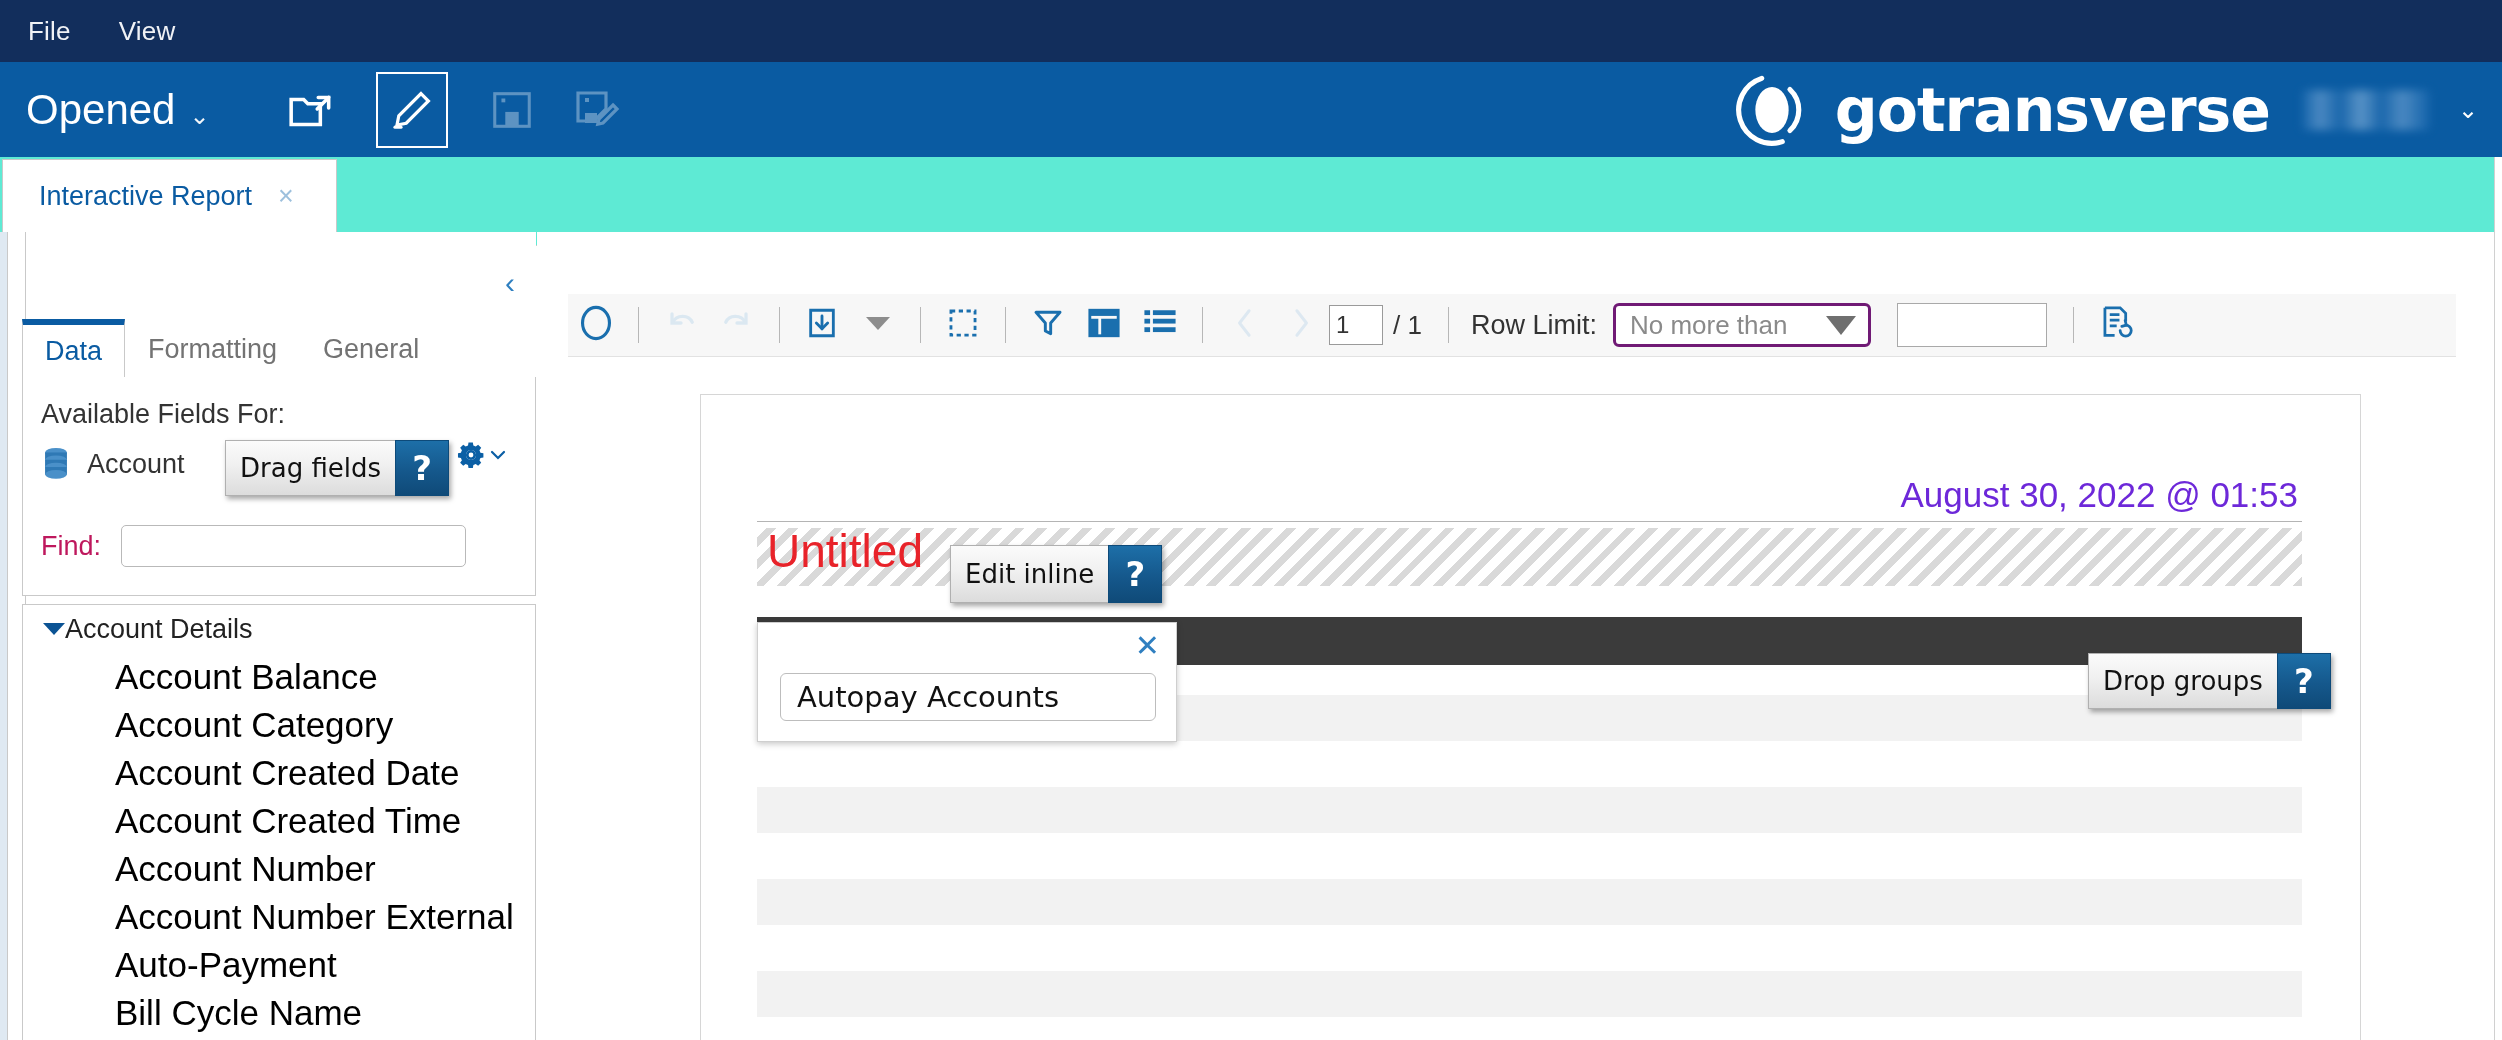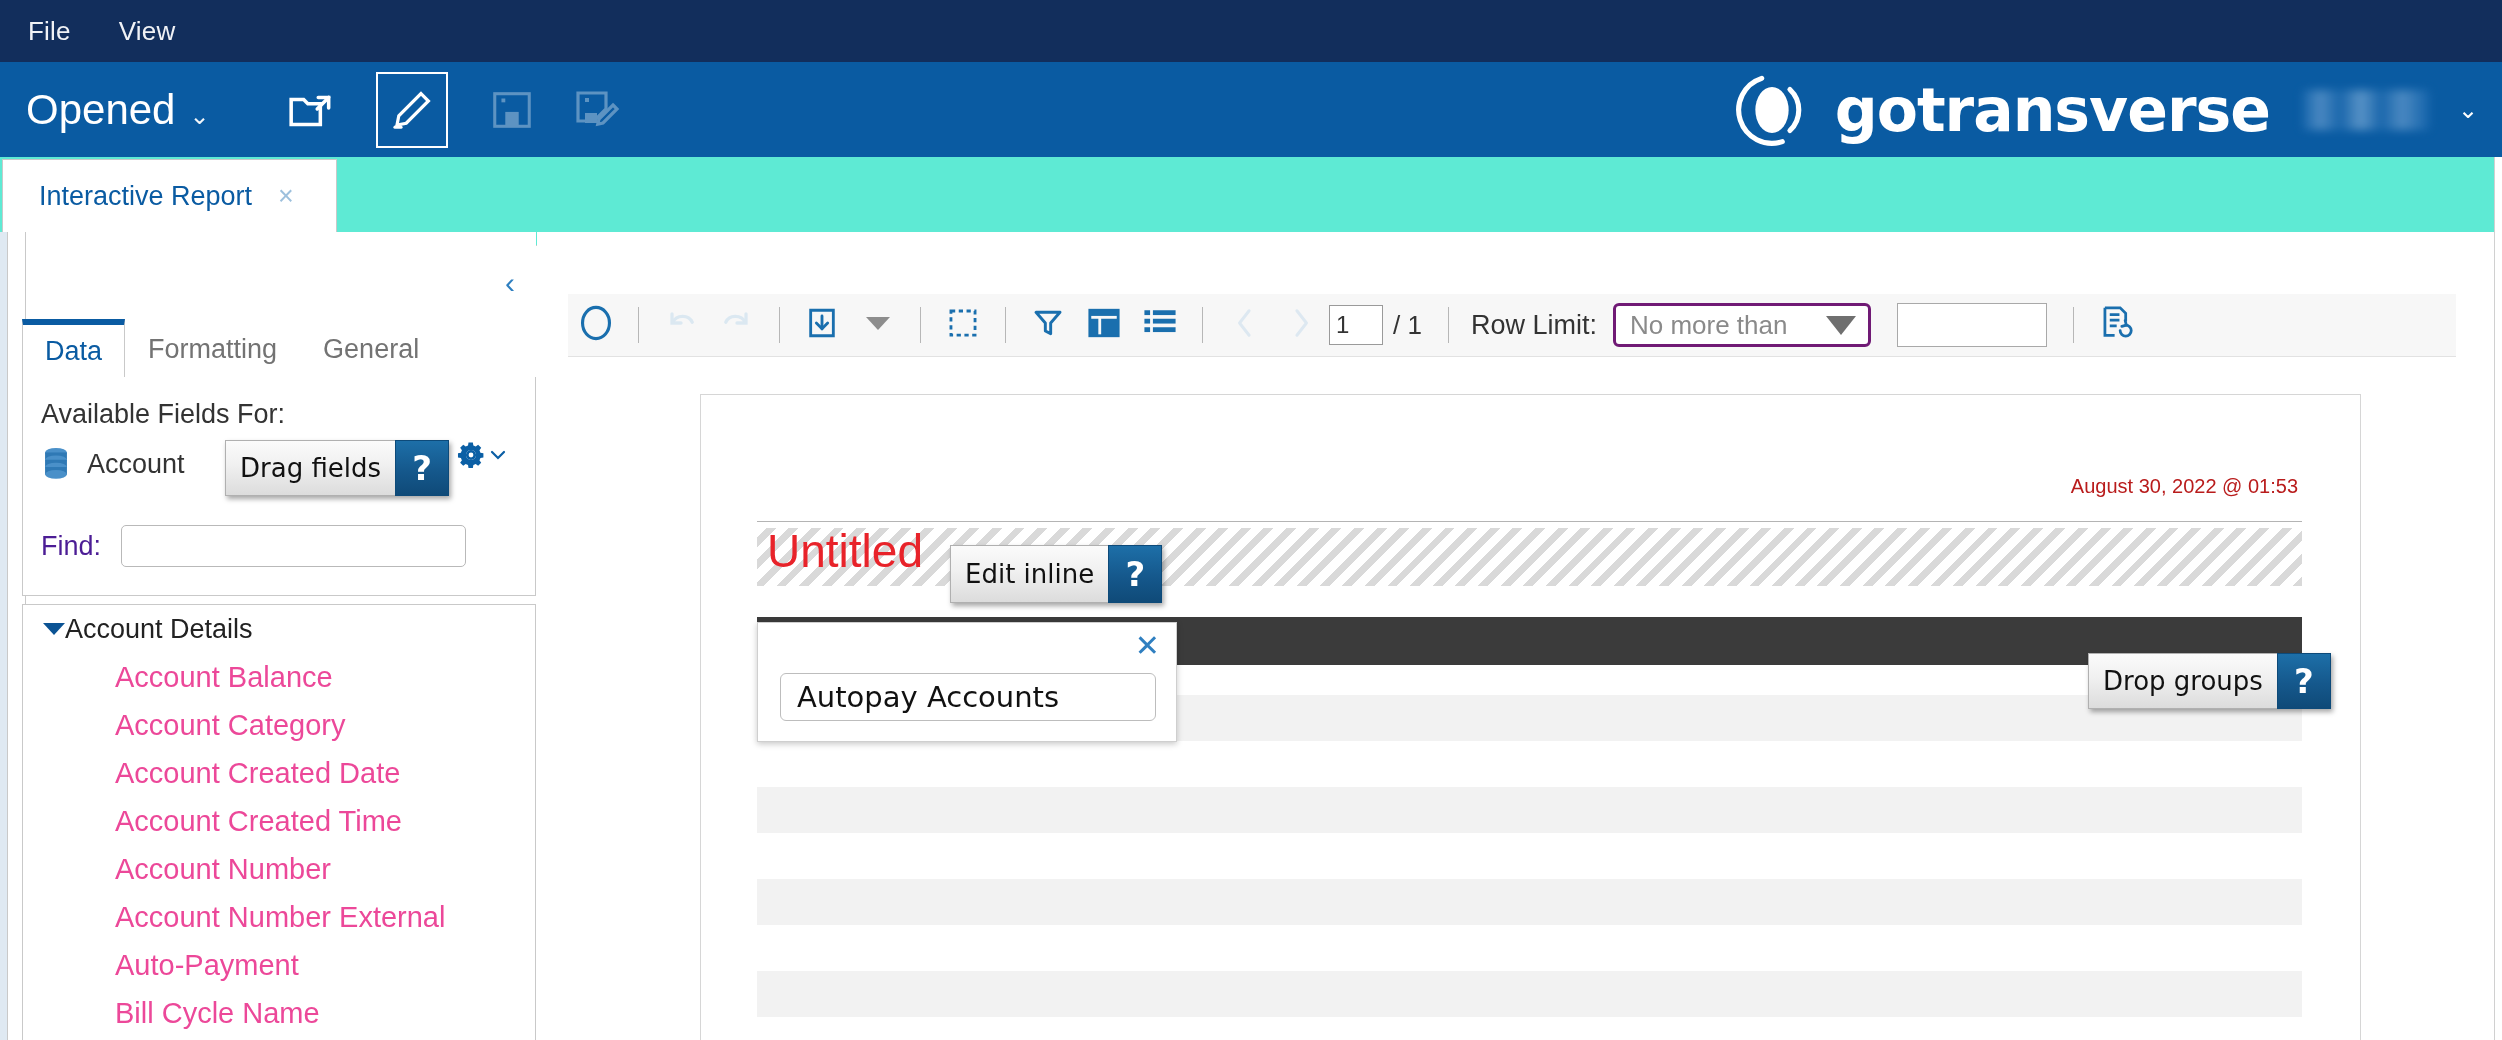--- a/index.html
+++ b/index.html
@@ -118,21 +118,21 @@
     position:absolute; left:18px; top:70px;
     display:flex; align-items:center; gap:16px;
   }
   .acctrow .dbico{ width:30px; height:34px;}
   .acctrow .acctlbl{ font-size:27px; color:#333333;}
   .gear{ position:absolute; left:432px; top:62px; display:flex; align-items:center; gap:3px;}
   .findrow{
     position:absolute; left:18px; top:148px;
     display:flex; align-items:center; gap:20px;
   }
-  .findrow .flbl{ font-size:27px; color:#4c1d95;}
+  .findrow .flbl{ font-size:27px; color:#be185d;}
   .findrow input{
     width:345px; height:42px;
     border:1px solid #b9b9b9; border-radius:5px;
     background:#fff; font-size:22px; padding:0 10px;
     font-family:"Liberation Sans", sans-serif;
   }
 
   .treebox{
     position:absolute; left:22px; top:372px; width:514px; height:436px;
     border:1px solid #c9c9c9; border-bottom:none; background:#fff;
@@ -142,21 +142,21 @@
     display:flex; align-items:center; gap:0;
     padding-left:20px; height:48px;
     font-size:27px; color:#222222; cursor:pointer;
   }
   .tnode .caret{
     width:0;height:0;border-left:11px solid transparent;border-right:11px solid transparent;
     border-top:12px solid #0b5394;
   }
   .tleaf{
     padding-left:92px; height:48px; display:flex; align-items:center;
-    font-size:29px; color:#ec4899; cursor:pointer;
+    font-size:35px; color:#000000; cursor:pointer;
   }
 
   
   .main{
     position:absolute; left:537px; top:232px; width:1965px; height:808px;
     background:#ffffff;
   }
   .rtoolbar{
     position:absolute; left:31px; top:62px; width:1888px; height:63px;
     background:#f7f7f7; border-bottom:1px solid #e2e2e2;
@@ -186,21 +186,21 @@
   }
 
   
   .canvas{
     position:absolute; left:163px; top:162px; width:1661px; height:646px;
     background:#ffffff; border:1px solid #d6d6d6; border-bottom:none;
     overflow:hidden;
   }
   .datestamp{
     position:absolute; right:62px; top:80px;
-    font-size:20px; color:#b91c1c;
+    font-size:35px; color:#6d28d9;
   }
   .hrule{
     position:absolute; left:56px; top:126px; width:1545px; height:1px; background:#b4b4b4;
   }
   .stripebar{
     position:absolute; left:56px; top:133px; width:1545px; height:58px;
     background:repeating-linear-gradient(-45deg,#d9d9d9 0 7px,#ffffff 7px 16px);
   }
   .untitled{
     position:absolute; left:66px; top:128px;

